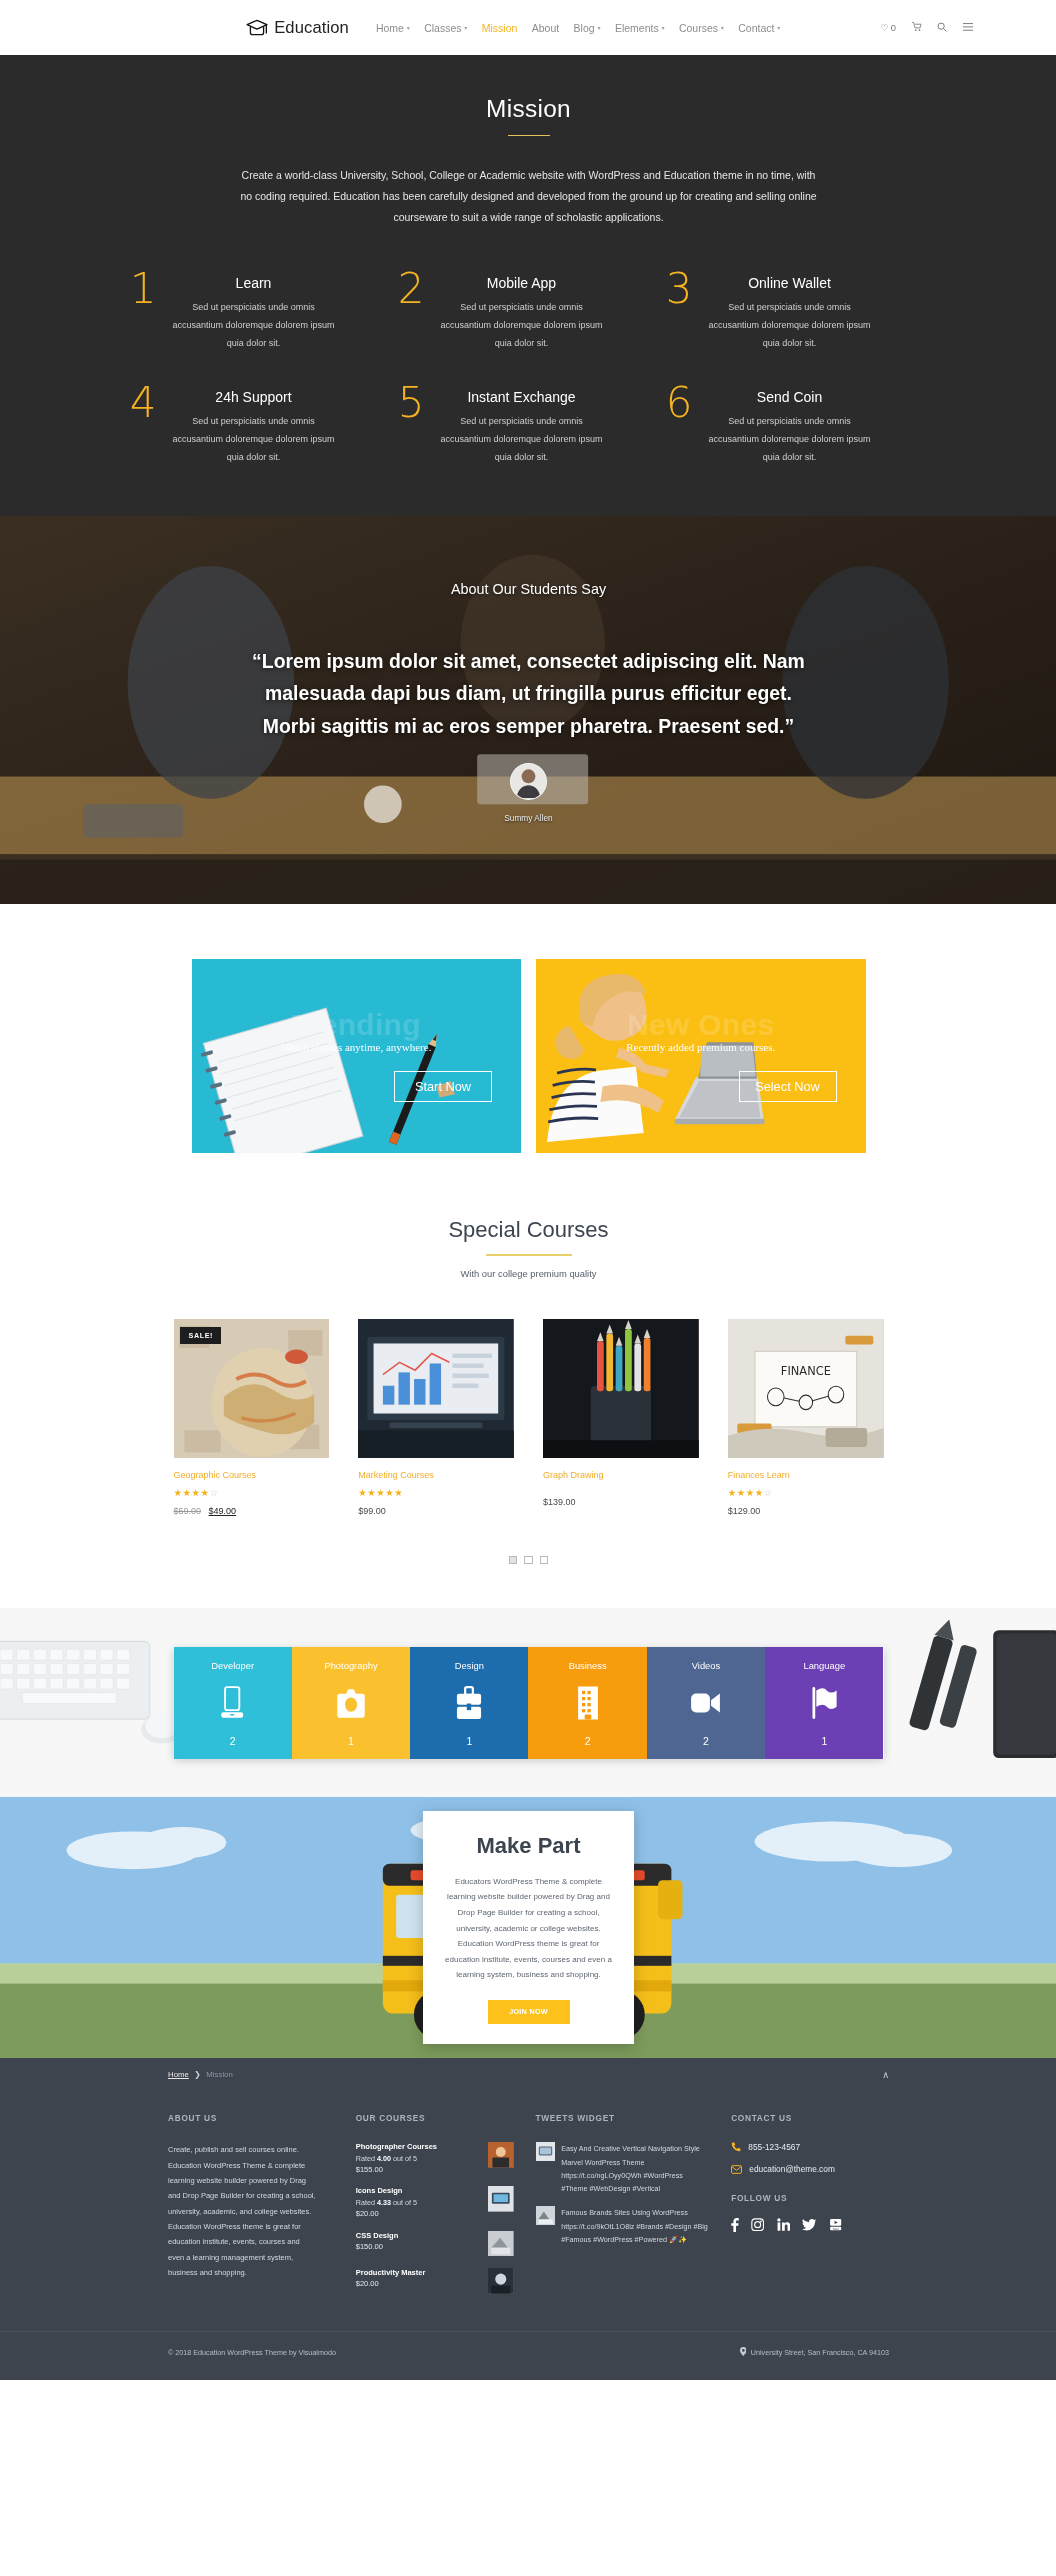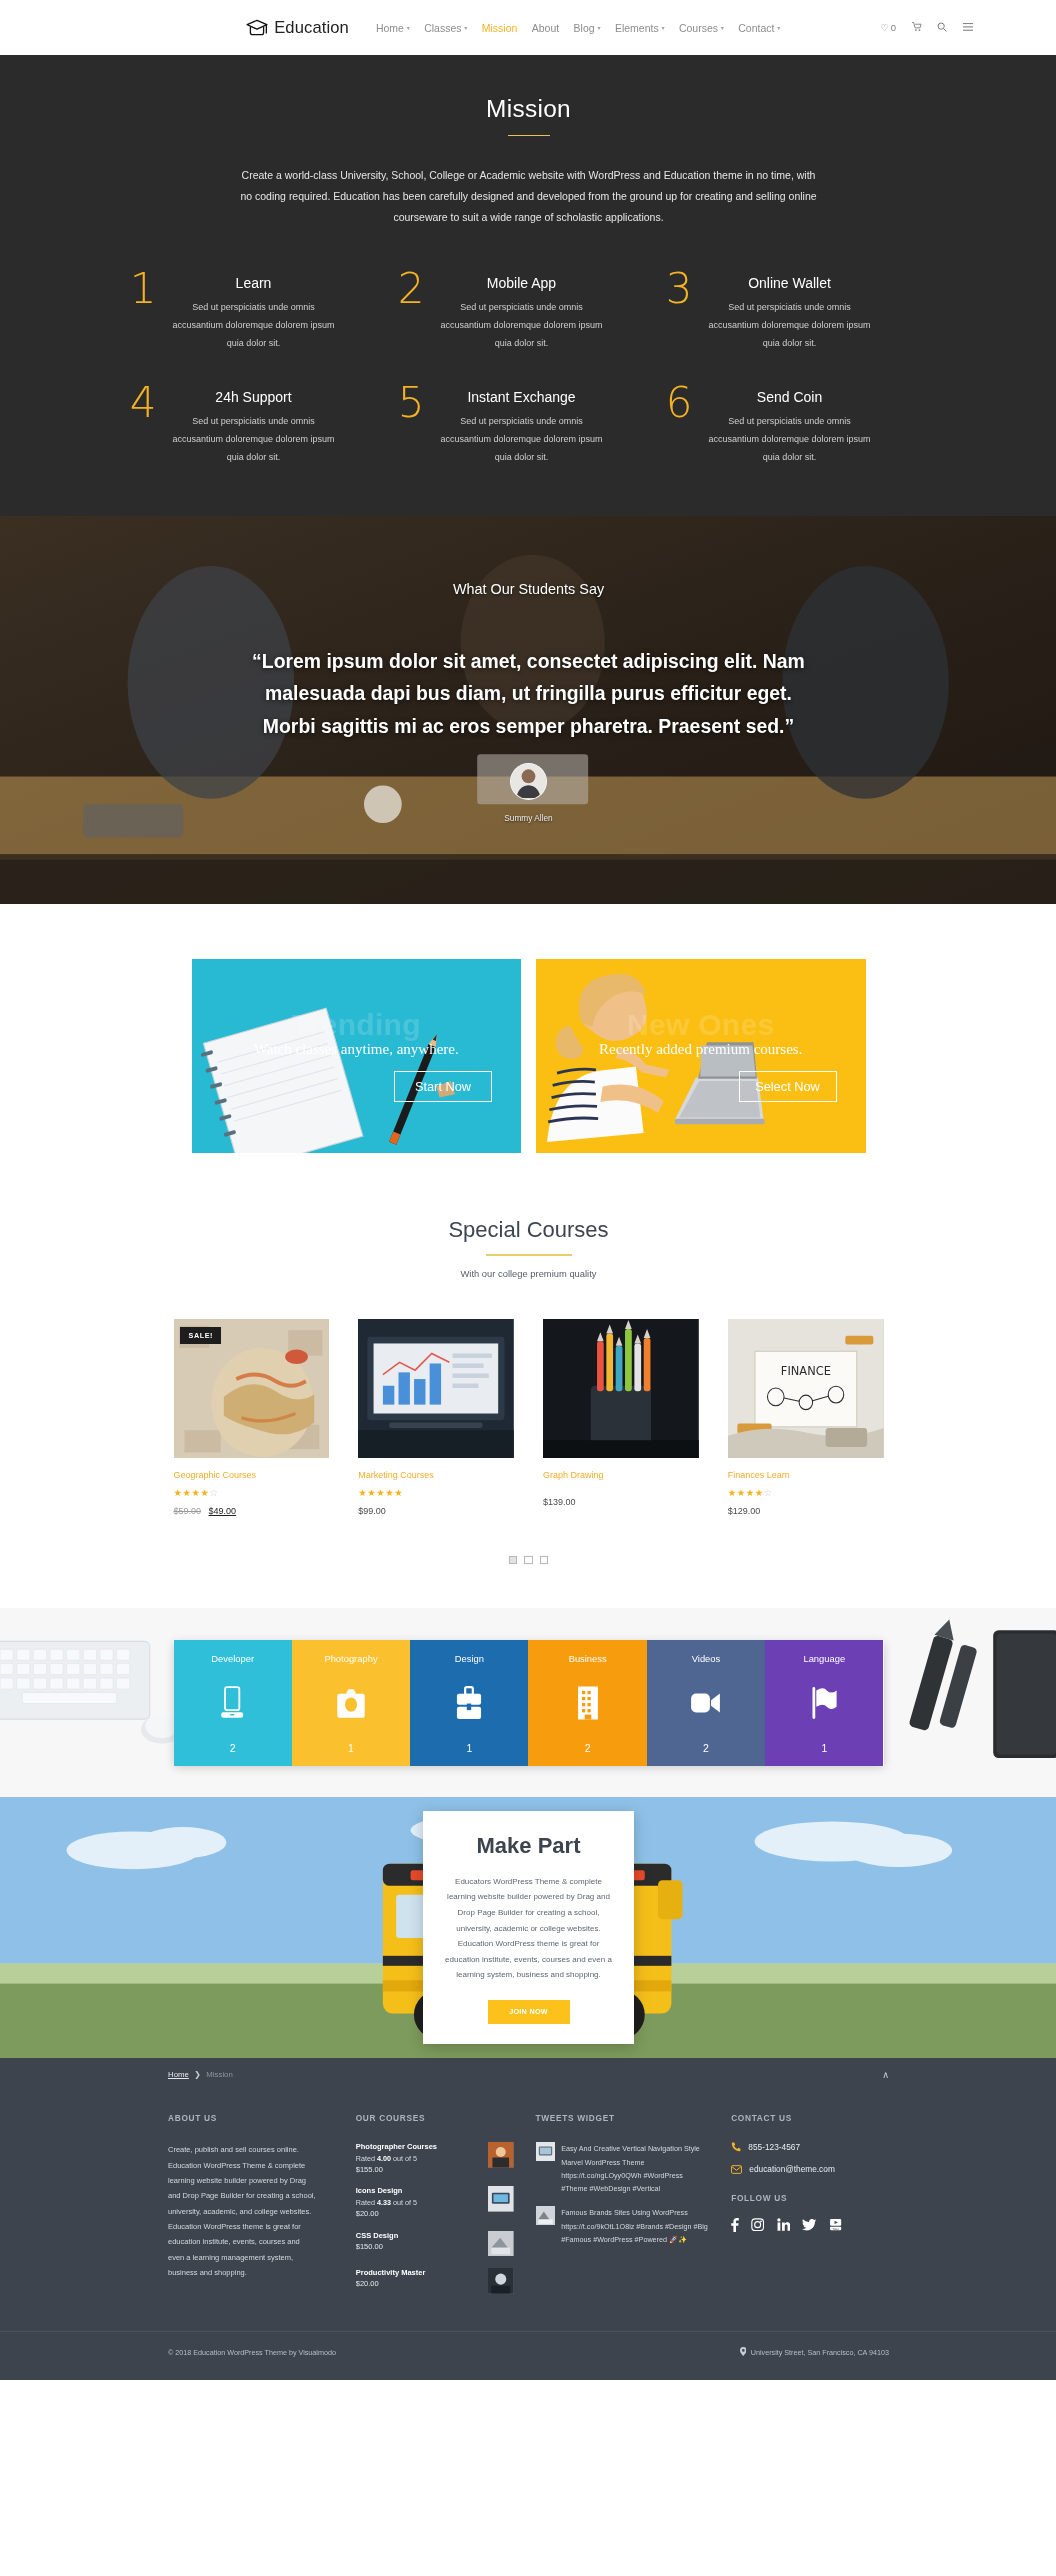--- a/index.html
+++ b/index.html
@@ -83,21 +83,21 @@
   .promo { flex:1; height:194px; position:relative; overflow:hidden; }
   .promo.cyan { background:#28b9d3; }
   .promo.yellow { background:#fbbf13; }
   .promo-ghost {
     position:absolute; left:0; right:0; top:49px; text-align:center;
     font-size:30px; font-weight:700; color:rgba(255,255,255,.16);
     letter-spacing:0.3px;
   }
   .promo-sub {
     position:absolute; left:0; right:0; top:82px; text-align:center;
-    font-size:15px; color:#fff; font-family:"Liberation Serif", serif;
+    font-size:11px; color:#fff; font-family:"Liberation Serif", serif;
   }
   .promo-btn {
     position:absolute; right:29px; bottom:51px; width:98px; height:31px;
     border:1.1px solid #fff; color:#fff; display:flex; align-items:center;
     justify-content:center; font-size:12.8px; cursor:pointer; background:transparent;
   }
   .promo-art { position:absolute; inset:0; pointer-events:none; }
 
   
   .sc-head { text-align:center; margin-top:64px; }
@@ -126,21 +126,21 @@
   .dot { width:8.3px; height:8.3px; border:0.6px solid #b9b9b9; background:#fff; cursor:pointer; }
   .dot.active { background:#e2e2e2; }
 
   
   .cats-wrap {
     position:relative; margin-top:44px; height:189px;
     background:linear-gradient(#fbfbfb,#f2f2f2);
     display:flex; align-items:center; justify-content:center; overflow:hidden;
   }
   .cats-bg { position:absolute; inset:0; }
-  .cats { position:relative; display:flex; width:710px; height:126px; box-shadow:0 1.7px 9px rgba(0,0,0,.18); }
+  .cats { position:relative; display:flex; width:710px; height:112px; box-shadow:0 1.7px 9px rgba(0,0,0,.18); }
   .cat { flex:1; display:flex; flex-direction:column; align-items:center;
          justify-content:space-between; padding:13.3px 0 12.2px; color:#fff; cursor:pointer; }
   .cat-label { font-size:9.4px; font-weight:300; }
   .cat-icon { height:40px; display:flex; align-items:center; justify-content:center; }
   .cat-count { font-size:10.5px; font-weight:300; }
 
   
   .makepart {
     position:relative; height:261px; overflow:hidden;
     background:linear-gradient(#7fb8e6 0%, #9ecbf0 42%, #cfe3c0 60%, #8aa96b 100%);
@@ -359,21 +359,21 @@
         <rect y="610" width="1905" height="90" fill="#2b231a" opacity="0.8"></rect>
         <ellipse cx="380" cy="300" rx="150" ry="210" fill="#3e4248" opacity="0.75"></ellipse>
         <ellipse cx="1560" cy="300" rx="150" ry="210" fill="#2e3136" opacity="0.75"></ellipse>
         <ellipse cx="960" cy="230" rx="130" ry="160" fill="#46392c" opacity="0.6"></ellipse>
         <rect x="860" y="430" width="200" height="90" rx="6" fill="#b9b5ad" opacity="0.55"></rect>
         <circle cx="690" cy="520" r="34" fill="#e9e6df" opacity="0.75"></circle>
         <rect x="150" y="520" width="180" height="60" rx="8" fill="#5c6066" opacity="0.6"></rect>
       </svg>
     </div>
     <div class="tm-inner">
-      <div class="tm-kicker">What Our Students Say</div>
+      <div class="tm-kicker">About Our Students Say</div>
       <div class="tm-quote">“Lorem ipsum dolor sit amet, consectet adipiscing elit. Nam malesuada dapi bus diam, ut fringilla purus efficitur eget. Morbi sagittis mi ac eros semper pharetra. Praesent sed.”</div>
       <div class="tm-avatar">
         <svg width="37" height="37" viewBox="0 0 66 66">
           <rect width="66" height="66" fill="#e9e7e4"></rect>
           <circle cx="33" cy="25" r="13" fill="#8a6a52"></circle>
           <path d="M10 66 c3-18 14-24 23-24 s20 6 23 24 z" fill="#3b3b40"></path>
         </svg>
       </div>
       <div class="tm-name">Summy Allen</div>
     </div>

